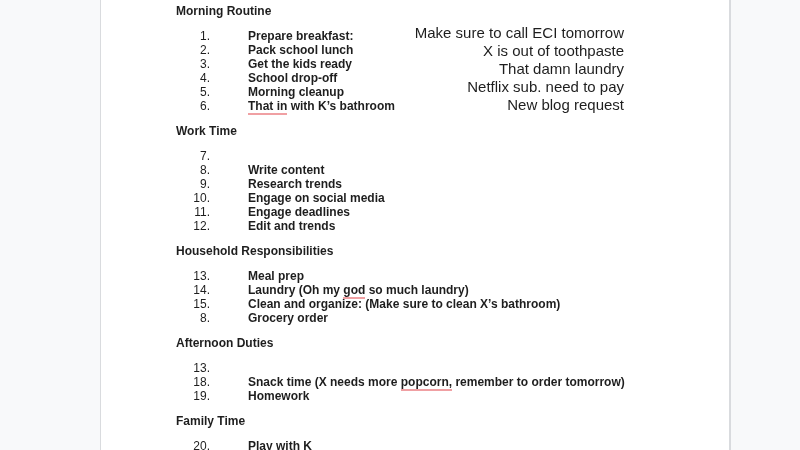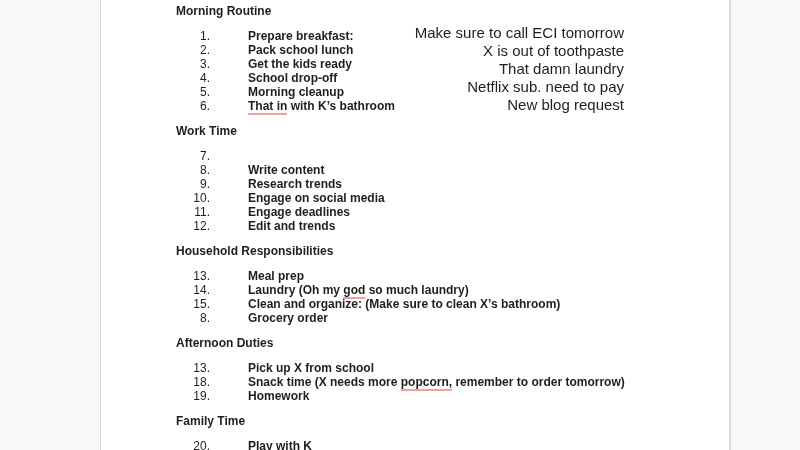--- a/index.html
+++ b/index.html
@@ -138,21 +138,20 @@
         </div>
         <div class="todo-item">
           <span class="num">8.</span>
           <span class="txt"><span class="seg-bold">Grocery order</span></span>
         </div>
       </div>
       <div class="section-title">Afternoon Duties</div>
       <div>
         <div class="todo-item">
           <span class="num">13.</span>
-          <span class="txt"><span class="seg-bold">Pick up X from school</span></span>
         </div>
         <div class="todo-item">
           <span class="num">18.</span>
           <span class="txt"><span class="seg-bold">Snack time</span><span class="seg-reg"> (X needs more </span><span class="seg-reg misspelled">popcorn,</span><span class="seg-reg"> remember to order tomorrow)</span></span>
         </div>
         <div class="todo-item">
           <span class="num">19.</span>
           <span class="txt"><span class="seg-bold">Homework</span></span>
         </div>
       </div>

